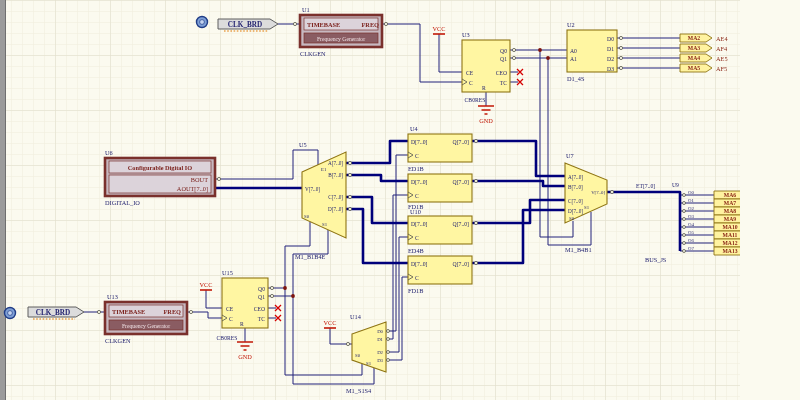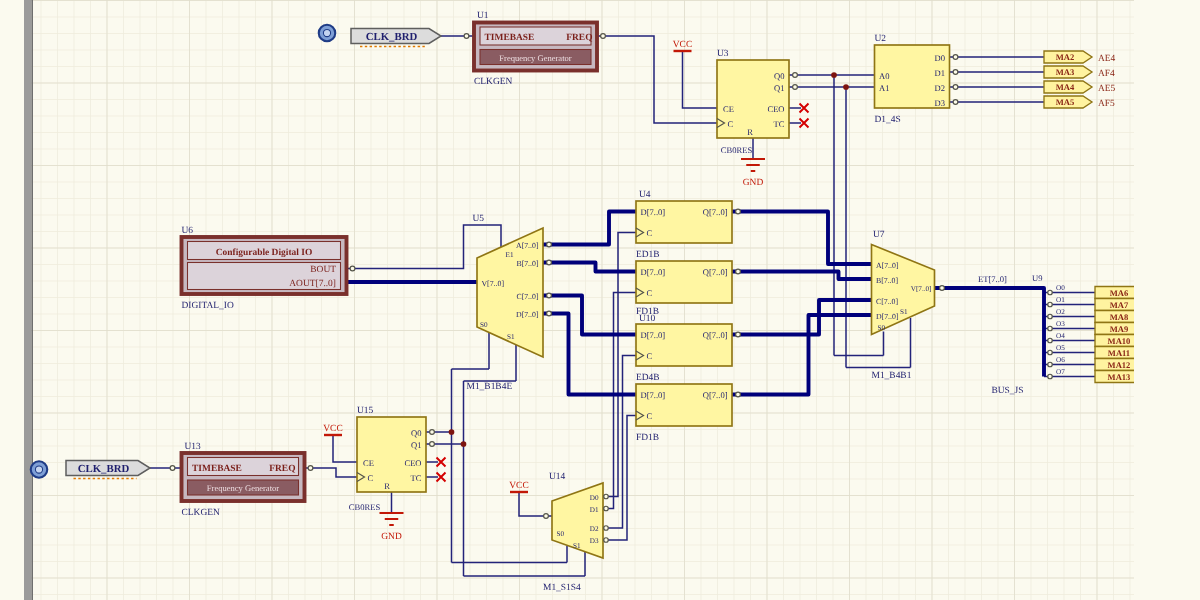--- a/index.html
+++ b/index.html
@@ -1,16 +1,16 @@
 <!DOCTYPE html>
 <html><head>
 <meta charset="utf-8">
 <style>
   html,body{margin:0;padding:0;background:#FBFAEF;}
-  #stage{width:740px;height:400px;position:relative;overflow:hidden;padding-left:16px;}
+  #stage{width:740px;height:400px;position:relative;overflow:hidden;}
   svg{display:block;}
   text{font-family:"Liberation Serif",serif;fill:#1F1F6E;}
   .t45{font-size:4.8px}.t5{font-size:5.2px}.t55{font-size:5.7px}.t6{font-size:6.3px}.t7{font-size:7.2px}
   .mid{text-anchor:middle}.end{text-anchor:end}.bold{font-weight:bold}
   .maroon{fill:#7A1F1A}.red{fill:#C21807}.netred{fill:#8B2717}
   .wire{stroke:#23237A;stroke-width:1;fill:none}
   .bus{stroke:#00007B;stroke-width:2.6;fill:none;stroke-linejoin:round}
   .comp{fill:#FFF6A2;stroke:#8F7514;stroke-width:1.1}
   .pincirc{fill:#FDFBE8;stroke:#55554A;stroke-width:0.8}
   .junction{fill:#7E140E}

